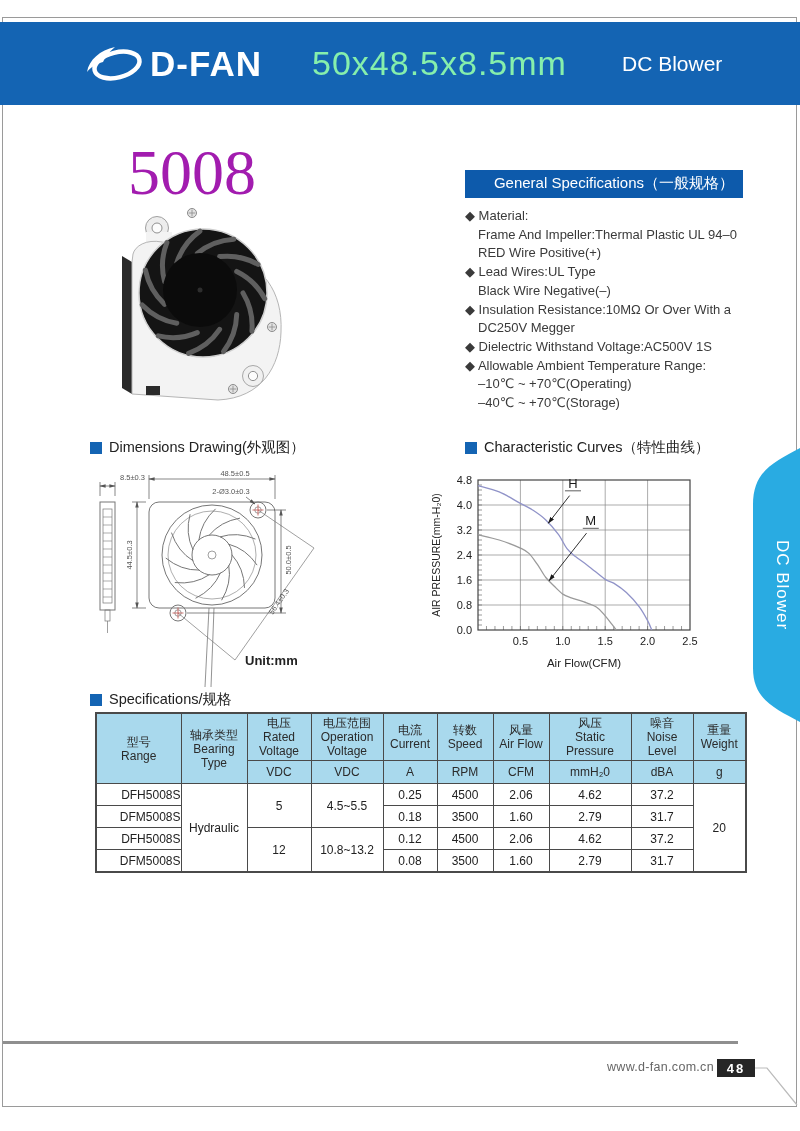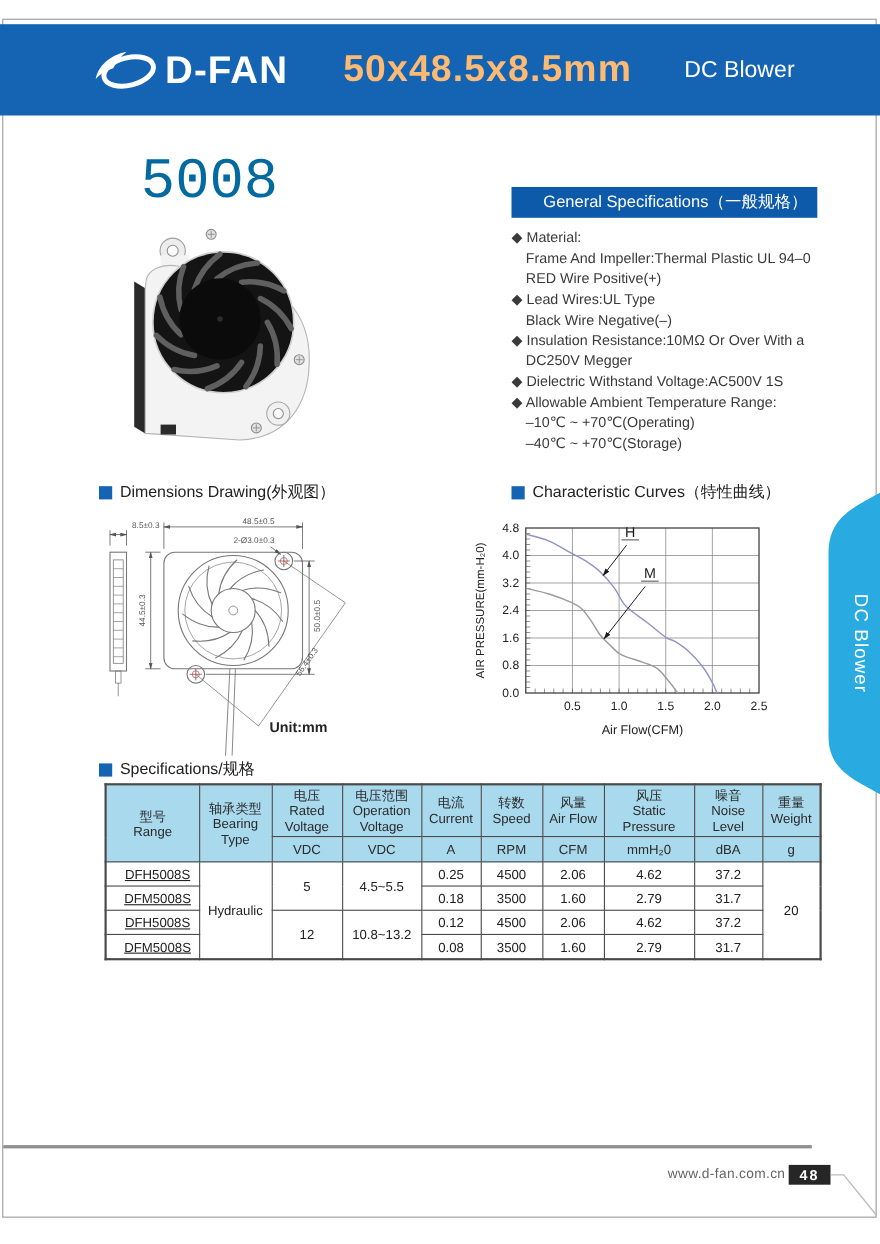--- a/index.html
+++ b/index.html
@@ -4,26 +4,26 @@
 <style>
   html,body{margin:0;padding:0;background:#fff;}
   .canvas{position:relative;width:800px;height:1131px;background:#fff;overflow:hidden;
           font-family:"Liberation Sans","DejaVu Sans",sans-serif;color:#333;}
   .frame{position:absolute;left:2px;top:17px;width:793px;height:1088px;border:1px solid #9a9a9a;}
   
   .topbar{position:absolute;left:0;top:22px;width:800px;height:83px;background:#1464b3;z-index:5;}
   .logo-wrap{position:absolute;left:84px;top:0;bottom:0;display:flex;align-items:center;}
   .brand{color:#fff;font-size:35px;font-weight:bold;letter-spacing:1px;margin-left:4px;}
   .bar-title{position:absolute;left:312px;top:0;bottom:0;display:flex;align-items:center;
-             color:#fdba74;font-size:34px;font-weight:700;letter-spacing:1px;}
+             color:#86efac;font-size:34px;font-weight:400;letter-spacing:1px;}
   .bar-cat{position:absolute;left:622px;top:0;bottom:0;display:flex;align-items:center;
            color:#fff;font-size:21px;}
   
-  .model-big{position:absolute;left:128px;top:136px;font-size:52px;color:#0369a1;
-             font-family:Liberation Mono, monospace;}
+  .model-big{position:absolute;left:128px;top:136px;font-size:64px;color:#a21caf;
+             font-family:Liberation Serif, serif;}
   .fan-photo{position:absolute;left:100px;top:196px;}
   
   .gs{position:absolute;left:465px;top:170px;width:278px;}
   .gs-title{background:#0d5aab;color:#fff;font-size:15px;padding:4px 9px 5px 9px;text-align:right;}
   .gs-list{margin-top:9px;font-size:13px;color:#3a3a3a;}
   .gs-line{line-height:18.7px;white-space:nowrap;}
   .gs-line.indent{padding-left:13px;}
   
   .sec-title{position:absolute;display:flex;align-items:center;font-size:14.5px;color:#222;}
   .sec-sq{width:12px;height:12px;background:#1464b3;margin-right:7px;flex:none;}
@@ -31,21 +31,21 @@
   .dim-svg{position:absolute;left:85px;top:463px;}
   .chart-svg{position:absolute;left:428px;top:462px;}
   
   .spec-table{position:absolute;left:95px;top:712px;width:650px;border-collapse:collapse;
               border:2px solid #4a4a4a;table-layout:fixed;}
   .spec-table th,.spec-table td{border:1px solid #4a4a4a;text-align:center;padding:0;}
   .spec-table thead th{background:#a9d9ed;font-weight:400;font-size:12px;color:#2b2b2b;line-height:14px;}
   .spec-table thead tr.h1 th{height:46px;}
   .spec-table thead tr.h2 th{height:22px;}
   .spec-table tbody td{height:21px;font-size:12px;color:#222;}
-  .spec-table td.model{text-align:center;padding-left:9px;text-decoration:underline;}
+  .spec-table td.model{text-align:right;padding-left:9px;}
   
   .side-tab{position:absolute;right:0;top:430px;}
   
   .footer-sep{position:absolute;left:3px;top:1041px;width:735px;height:3px;background:#8f8f8f;}
   .footer-url{position:absolute;left:607px;top:1060px;font-size:12.5px;color:#666;letter-spacing:.3px;}
   .page-badge{position:absolute;left:717px;top:1059px;width:38px;height:18px;background:#262626;
               color:#fff;font-size:13px;font-weight:bold;display:flex;align-items:center;justify-content:center;letter-spacing:2px;}
   .footer-line{position:absolute;left:755px;top:1062px;}
 </style>
 </head>

